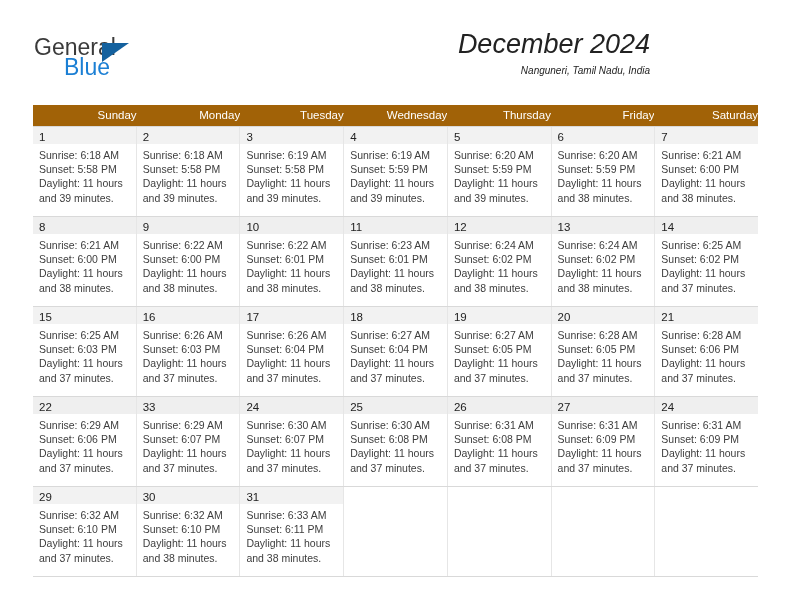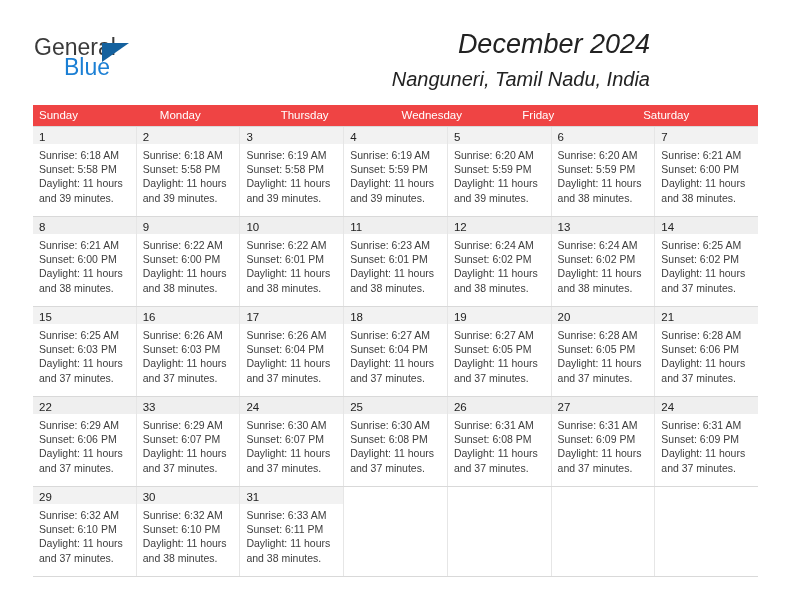--- a/index.html
+++ b/index.html
@@ -69,38 +69,38 @@
     text-align: right;
     font-style: italic;
   }
   .cal-title {
     font-size: 27px;
     color: #222222;
     line-height: 33px;
     white-space: nowrap;
   }
   .cal-subtitle {
-    font-size: 20px;
+    font-size: 10px;
     color: #222222;
     line-height: 20px;
-    margin-top: 8px;
     white-space: nowrap;
   }
 
   
   .calendar {
     position: absolute;
     left: 33px;
     top: 105px;
     width: 725px;
   }
   .weekhead {
     display: flex;
     width: 100%;
-    background: #ef4444;
+    background: #a16207;
+    text-align: right;
   }
   .weekhead .wh-cell {
     flex: 1 1 0;
     height: 21px;
     line-height: 21px;
     padding-left: 6px;
     color: #ffffff;
     font-size: 11.5px;
     overflow: hidden;
     white-space: nowrap;
@@ -165,22 +165,23 @@
       <div class="cal-title">December 2024</div>
       <div class="cal-subtitle">Nanguneri, Tamil Nadu, India</div>
     </div>
 
   </div>
 
   <div class="calendar">
     <div class="weekhead">
       <div class="wh-cell">Sunday</div>
       <div class="wh-cell">Monday</div>
+      <div class="wh-cell">Tuesday</div>
+      <div class="wh-cell">Wednesday</div>
       <div class="wh-cell">Thursday</div>
-      <div class="wh-cell">Wednesday</div>
       <div class="wh-cell">Friday</div>
       <div class="wh-cell">Saturday</div>
     </div>
 
     <div id="weeks-container">
         <div class="week-row">
           <div class="day-cell">
             <div class="daynum-bar"><span class="daynum">1</span></div>
             <div class="day-body">
               <div class="day-line">Sunrise: 6:18 AM</div>

